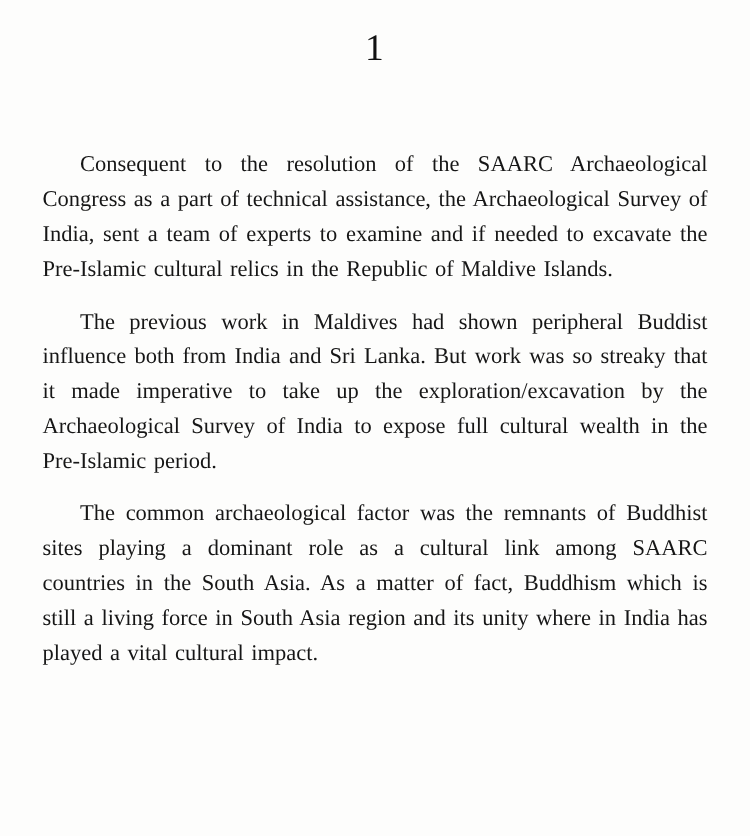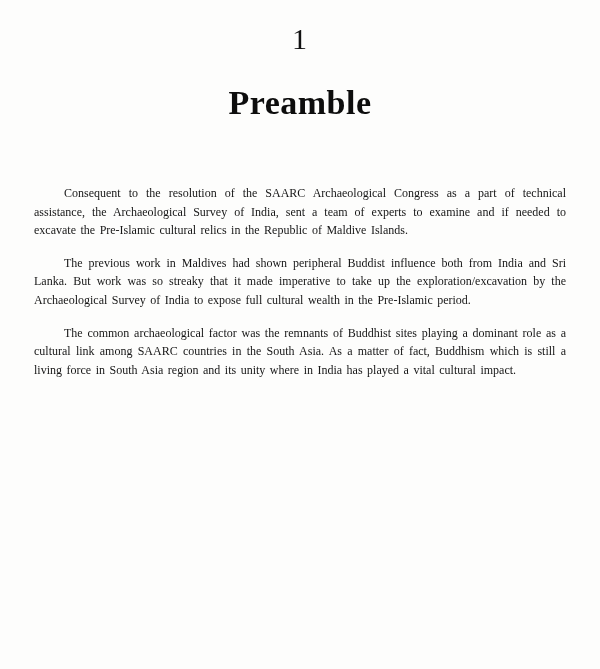--- a/index.html
+++ b/index.html
@@ -36,37 +36,36 @@
     letter-spacing: 0.5px;
     margin-top: 28px;
     color: #0d0d0d;
   }
 
   .body-text {
     margin-top: 62px;
   }
 
   .body-text p {
-    font-size: 12px;
+    font-size: 18px;
     line-height: 1.55;
     text-align: justify;
     text-indent: 30px;
     word-spacing: 1.5px;
     color: #161616;
     margin-bottom: 14px;
   }
 </style>
 </head>
 <body>
 
 <div class="page">
 
   <div class="chapter-number">1</div>
 
-  <h1 class="chapter-title">Preamble</h1>
 
   <div class="body-text">
     <p>Consequent to the resolution of the SAARC Archaeological Congress as a part of technical assistance, the Archaeological Survey of India, sent a team of experts to examine and if needed to excavate the Pre-Islamic cultural relics in the Republic of Maldive Islands.</p>
     <p>The previous work in Maldives had shown peripheral Buddist influence both from India and Sri Lanka. But work was so streaky that it made imperative to take up the exploration/excavation by the Archaeological Survey of India to expose full cultural wealth in the Pre-Islamic period.</p>
     <p>The common archaeological factor was the remnants of Buddhist sites playing a dominant role as a cultural link among SAARC countries in the South Asia. As a matter of fact, Buddhism which is still a living force in South Asia region and its unity where in India has played a vital cultural impact.</p>
   </div>
 
 </div>
 
 </body></html>

